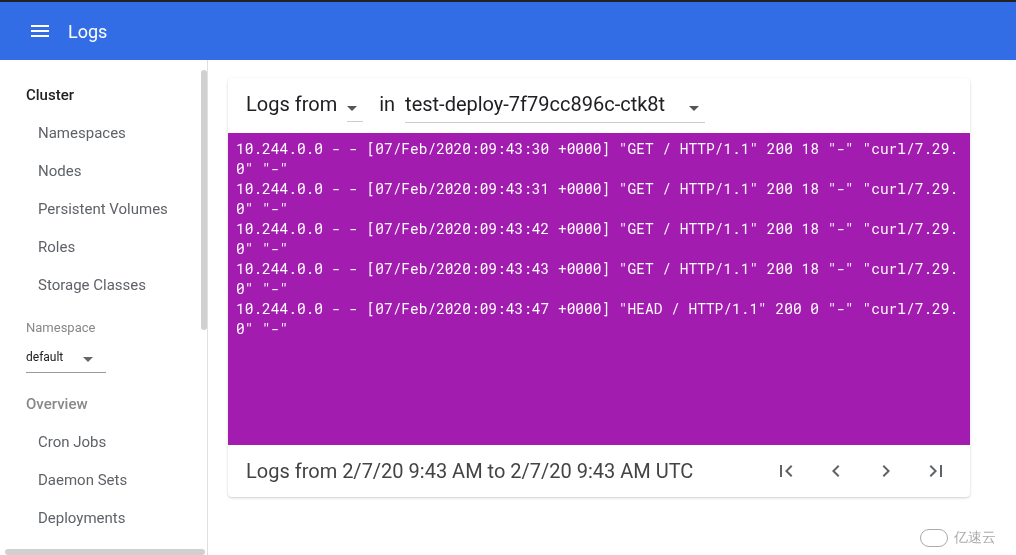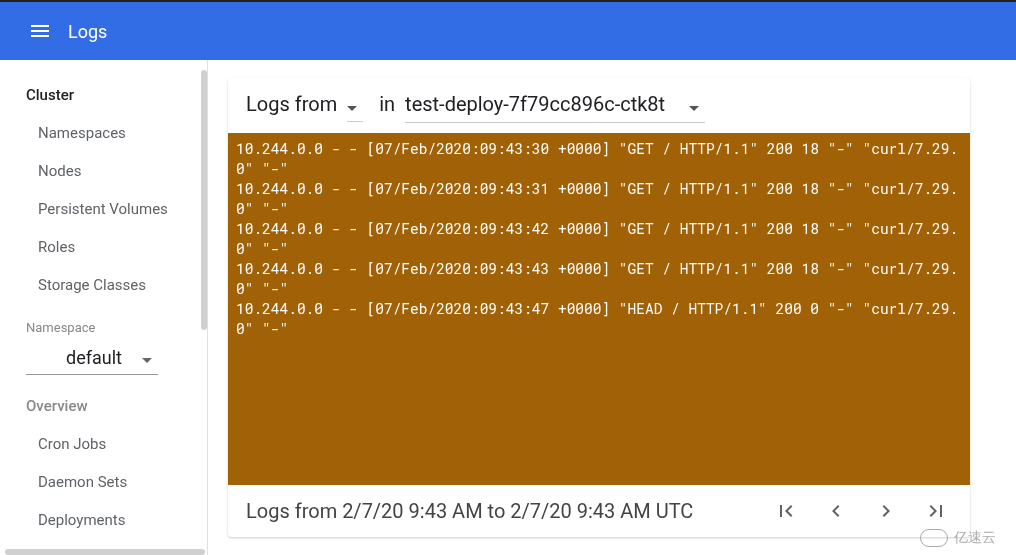--- a/index.html
+++ b/index.html
@@ -19,34 +19,34 @@
     .scrollbar-fake { position: absolute; right: 0; top: 10px; width: 6px; height: 260px; background: #d0d0d0; border-radius: 3px; }
     .bottom-scrollbar { position: absolute; bottom: 0; left: 5px; width: 200px; height: 6px; background: #d0d0d0; border-radius: 3px; }
     
     .section-header { font-size: 15px; font-weight: 500; color: #202124; padding: 18px 26px 10px; cursor: pointer; }
     .section-light { color: #888; }
     .nav-item { font-size: 15px; color: #5f6368; padding: 10px 26px 10px 38px; cursor: pointer; }
     
     .namespace-group { padding: 16px 26px 4px; }
     .namespace-label { font-size: 13px; color: #888; margin-bottom: 8px; }
     .namespace-select { display: inline-flex; align-items: center; border-bottom: 1px solid #999; padding: 4px 6px 6px 0; cursor: pointer; min-width: 80px; }
-    .namespace-value { font-size: 18px; color: #202124; margin-right: 20px; margin-left: 40px; }
+    .namespace-value { font-size: 12px; color: #202124; margin-right: 20px; }
     .dropdown-arrow { color: #666; }
     
     .content { flex: 1; padding: 18px 10px 10px 20px; display: flex; flex-direction: column; }
     
     .log-card { background: #fff; border-radius: 4px; box-shadow: 0 1px 3px rgba(0,0,0,0.12), 0 1px 2px rgba(0,0,0,0.08); display: flex; flex-direction: column; width: 742px; }
     
     .log-header { padding: 14px 18px 10px; display: flex; align-items: baseline; gap: 10px; }
     .log-label { font-size: 20px; color: #202124; }
     .log-select { display: inline-flex; align-items: baseline; border-bottom: 1px solid #ccc; padding: 0 6px 6px 0; cursor: pointer; }
     .log-select-value { font-size: 20px; color: #202124; margin-right: 24px; }
     .log-select-in { margin-left: 6px; }
     
-    .log-body { background: #a16207; color: #fff; font-family: "Roboto Mono", Consolas, Monaco, monospace; font-size: 14.5px; line-height: 1.38; padding: 6px 8px; height: 352px; overflow-y: auto; white-space: pre-wrap; word-break: break-all; }
+    .log-body { background: #a21caf; color: #fff; font-family: "Roboto Mono", Consolas, Monaco, monospace; font-size: 14.5px; line-height: 1.38; padding: 6px 8px; height: 312px; overflow-y: auto; white-space: pre-wrap; word-break: break-all; }
     
     .log-footer { padding: 10px 18px; display: flex; align-items: center; justify-content: space-between; }
     .log-footer-text { font-size: 20px; color: #444; }
     .pagination { display: flex; gap: 18px; }
     .page-btn { cursor: pointer; padding: 4px; color: #5f6368; }
     .page-btn svg { display: block; }
     
     .watermark { position: absolute; bottom: 8px; right: 20px; color: #aaa; font-size: 14px; display: flex; align-items: center; gap: 6px; }
     .cloud-icon { width: 28px; height: 18px; border: 1.5px solid #aaa; border-radius: 50px; position: relative; }
   </style>

